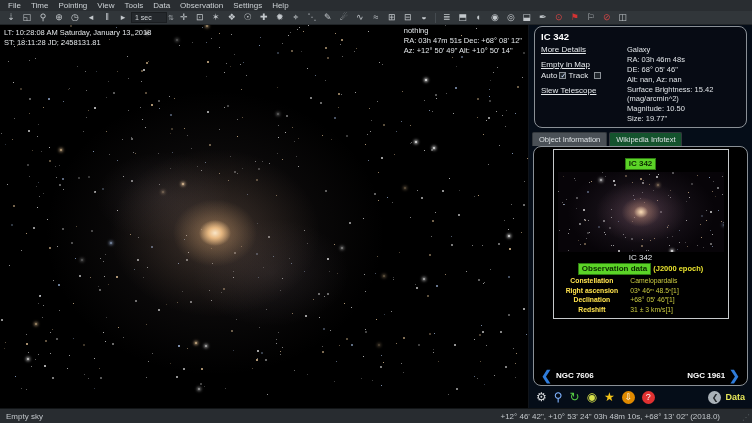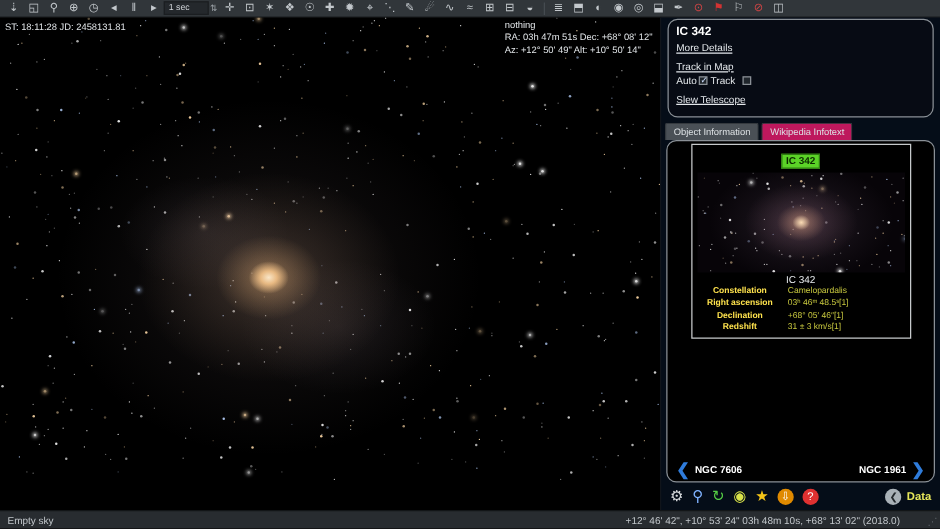--- a/index.html
+++ b/index.html
@@ -54,21 +54,21 @@
   .card-body { display:flex; }
   .card-links { width:86px; flex:0 0 auto; font-size:8px; color:#e4e8eb; }
   .card-links .link { text-decoration:underline; margin-bottom:6px; cursor:pointer; }
   .trackrow { display:flex; align-items:center; gap:2px; margin:-4px 0 6px 0; font-size:8px; }
   .cb { display:inline-block; width:7px; height:7px; border:1px solid #8a9096; background:#20262c;
         font-size:7px; line-height:6px; text-align:center; color:#cfe0ff; }
   .card-info { flex:1; font-size:7.5px; color:#dfe3e6; line-height:1.32; }
   .tabs { display:flex; gap:2px; padding:2px 0 0 3px; flex:0 0 auto; }
   .tab { background:#4a5056; color:#dde1e4; font-size:7.5px; padding:2px 6px 2px 6px;
          border:1px solid #33383d; border-bottom:none; border-radius:2px 2px 0 0; }
-  .tab.sel { background:#be185d; }
+  .tab.sel { background:#14532d; }
   .wikiframe { flex:1 1 auto; min-height:0; margin:0 4px; border:1px solid #8a9096; border-radius:8px;
                background:#000; display:flex; flex-direction:column; overflow:hidden; }
   .wiki { flex:1 1 auto; min-height:0; overflow:hidden; padding:2px 2px 0 2px; text-align:center; }
   .infobox { margin:0 auto; width:176px; border:1px solid #c7cacc; background:#000; padding:2px 2px 3px 2px; }
   .chip { display:inline-block; background:#5bd327; color:#0c2a00; font-weight:bold; font-size:8px;
           padding:0 3px; border:1px solid #2f7d12; line-height:1.2; }
   .thumb { position:relative; width:166px; height:80px; margin:2px auto 1px auto; background:#070408; overflow:hidden; }
   .thumb-galaxy { position:absolute; inset:0;
     background:
       radial-gradient(7px 6px at 50% 50%, rgba(255,225,185,0.95), rgba(255,200,150,0) 100%),
@@ -101,20 +101,31 @@
   .sb-left { padding-left:6px; }
   .sb-right { margin-left:auto; padding-right:32px; }
   .sb-grip { position:absolute; right:2px; bottom:1px; color:#5a6065; font-size:8px; }
 </style>
 </head>
 <body>
 
 <div class="app">
 
 
+  <div class="menubar">
+      <span class="menu-item">File</span>
+      <span class="menu-item">Time</span>
+      <span class="menu-item">Pointing</span>
+      <span class="menu-item">View</span>
+      <span class="menu-item">Tools</span>
+      <span class="menu-item">Data</span>
+      <span class="menu-item">Observation</span>
+      <span class="menu-item">Settings</span>
+      <span class="menu-item">Help</span>
+    </div>
 
   <div class="toolbar">
       <span class="tbicon">⇣</span>
       <span class="tbicon">◱</span>
       <span class="tbicon">⚲</span>
       <span class="tbicon">⊕</span>
       <span class="tbicon">◷</span>
       <span class="tbicon">◂</span>
       <span class="tbicon">‖</span>
       <span class="tbicon">▸</span>
@@ -691,45 +702,56 @@
           <i style="position: absolute; border-radius: 50%; left: 128px; top: 53px; width: 1px; height: 1px; background: rgb(232, 232, 232); opacity: 0.52;"></i>
           <i style="position: absolute; border-radius: 50%; left: 310px; top: 72px; width: 2px; height: 2px; background: rgb(232, 232, 232); opacity: 0.72;"></i>
           <i style="position: absolute; border-radius: 50%; left: 282px; top: 322px; width: 1px; height: 1px; background: rgb(232, 232, 232); opacity: 0.71;"></i>
           <i style="position: absolute; border-radius: 50%; left: 338px; top: 68px; width: 2px; height: 2px; background: rgb(242, 207, 158); opacity: 0.77;"></i>
           <i style="position: absolute; border-radius: 50%; left: 429px; top: 229px; width: 2px; height: 2px; background: rgb(242, 207, 158); opacity: 0.57;"></i>
           <i style="position: absolute; border-radius: 50%; left: 113px; top: 67px; width: 2px; height: 2px; background: rgb(232, 232, 232); opacity: 0.51;"></i>
           <i style="position: absolute; border-radius: 50%; left: 416px; top: 262px; width: 2px; height: 2px; background: rgb(232, 232, 232); opacity: 0.85;"></i>
         </div>
       <div class="galaxy"></div>
       <div class="ovl ovl-tl">
+        <div>LT: 10:28:08 AM   Saturday, January 13, 2018</div>
         <div>ST: 18:11:28   JD: 2458131.81</div>
       </div>
       <div class="ovl ovl-tr">
         <div>nothing</div>
         <div>RA: 03h 47m 51s  Dec: +68° 08' 12"</div>
         <div>Az: +12° 50' 49"  Alt: +10° 50' 14"</div>
       </div>
     </div>
 
     <div class="panel">
 
       <div class="card">
         <div class="card-title">IC 342</div>
         <div class="card-body">
           <div class="card-links">
             <div class="link">More Details</div>
-            <div class="link" style="margin-top:6px">Track in Map</div>
+            <div class="link" style="margin-top:6px">Empty in Map</div>
             <div class="trackrow">
               <span>Auto</span>
               <span class="cb">✓</span>
               <span>Track</span>
               <span class="cb" style="margin-left:4px"></span>
             </div>
             <div class="link">Slew Telescope</div>
           </div>
+          <div class="card-info">
+              <div>Galaxy</div>
+              <div>RA: 03h 46m 48s</div>
+              <div>DE: 68° 05' 46"</div>
+              <div>Alt: nan, Az: nan</div>
+              <div>Surface Brightness: 15.42</div>
+              <div>(mag/arcmin^2)</div>
+              <div>Magnitude: 10.50</div>
+              <div>Size: 19.77"</div>
+            </div>
         </div>
       </div>
 
       <div class="tabs">
         <span class="tab">Object Information</span>
         <span class="tab sel">Wikipedia Infotext</span>
       </div>
 
       <div class="wikiframe">
         <div class="wiki">
@@ -854,20 +876,23 @@
                   <i style="position: absolute; border-radius: 50%; left: 114px; top: 0px; width: 2px; height: 2px; background: rgb(232, 232, 232); opacity: 0.46;"></i>
                   <i style="position: absolute; border-radius: 50%; left: 128px; top: 48px; width: 1px; height: 1px; background: rgb(232, 232, 232); opacity: 0.87;"></i>
                   <i style="position: absolute; border-radius: 50%; left: 55px; top: 73px; width: 1px; height: 1px; background: rgb(232, 232, 232); opacity: 0.87;"></i>
                   <i style="position: absolute; border-radius: 50%; left: 60px; top: 49px; width: 1px; height: 1px; background: rgb(169, 194, 234); opacity: 0.6;"></i>
                   <i style="position: absolute; border-radius: 50%; left: 5px; top: 32px; width: 1px; height: 1px; background: rgb(232, 232, 232); opacity: 0.82;"></i>
                   <i style="position: absolute; border-radius: 50%; left: 154px; top: 62px; width: 1px; height: 1px; background: rgb(232, 232, 232); opacity: 0.86;"></i>
                 </div>
               <div class="thumb-galaxy"></div>
             </div>
             <div class="wcaption">IC 342</div>
+            <div class="obs-head">
+              <span class="chip">Observation data</span><span class="suffix"> (J2000 epoch)</span>
+            </div>
             <div class="obs-table">
                 <div class="obs-label">Constellation</div>
                 <div class="obs-value">Camelopardalis</div>
                 <div class="obs-label">Right ascension</div>
                 <div class="obs-value">03ʰ 46ᵐ 48.5ˢ[1]</div>
                 <div class="obs-label">Declination</div>
                 <div class="obs-value">+68° 05′ 46″[1]</div>
                 <div class="obs-label">Redshift</div>
                 <div class="obs-value">31 ± 3 km/s[1]</div>
               </div>

